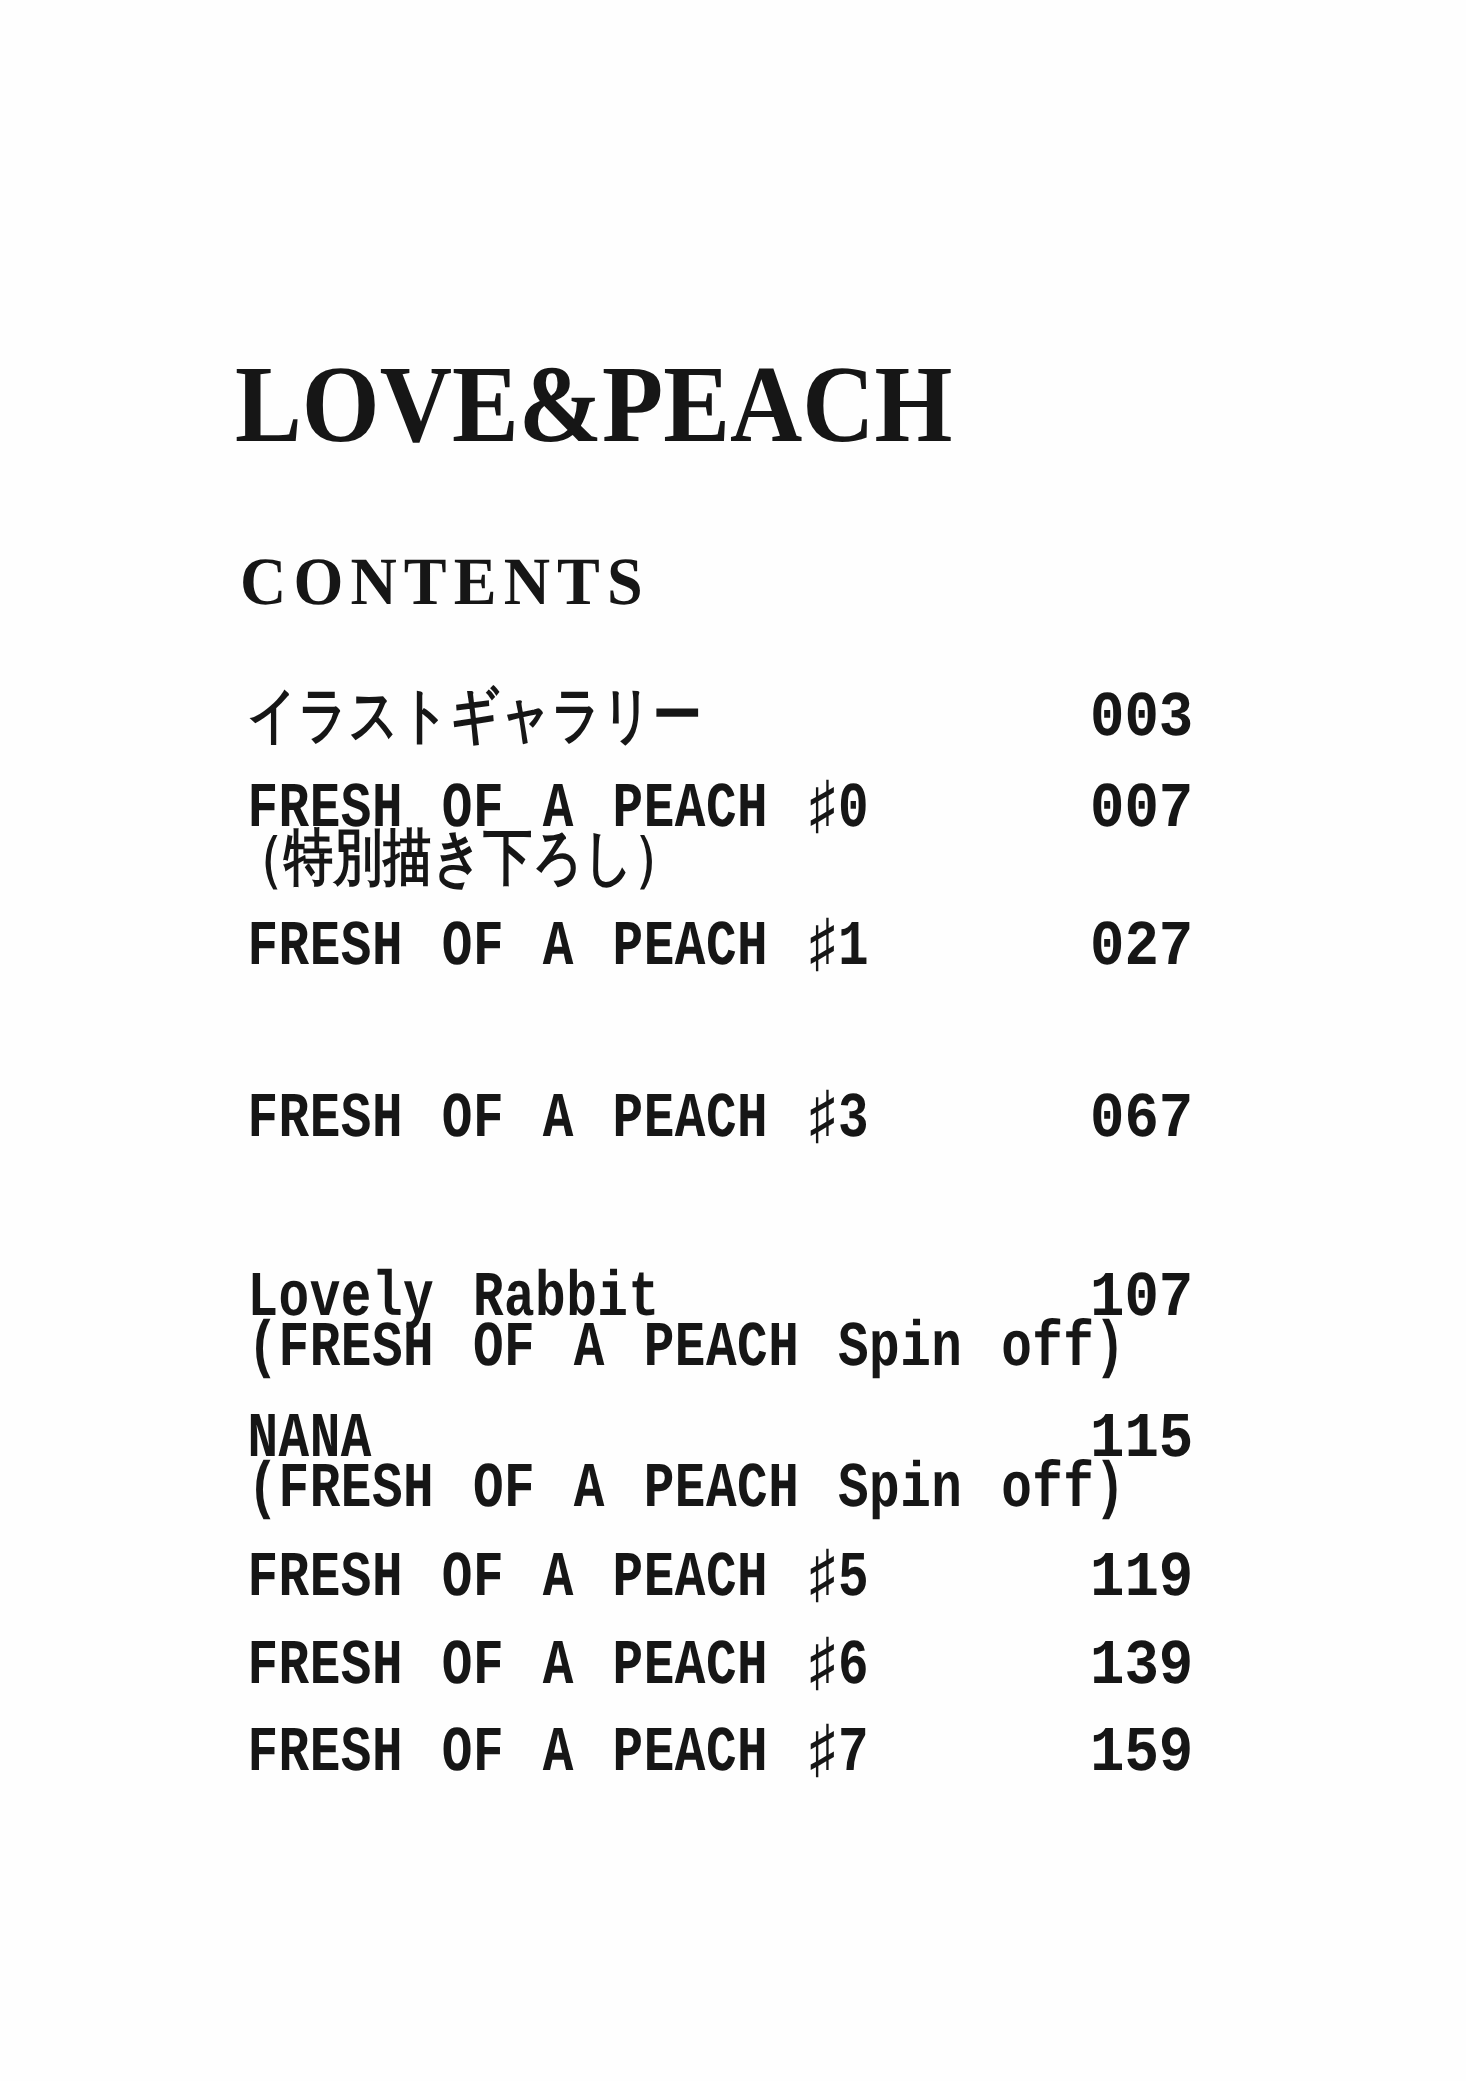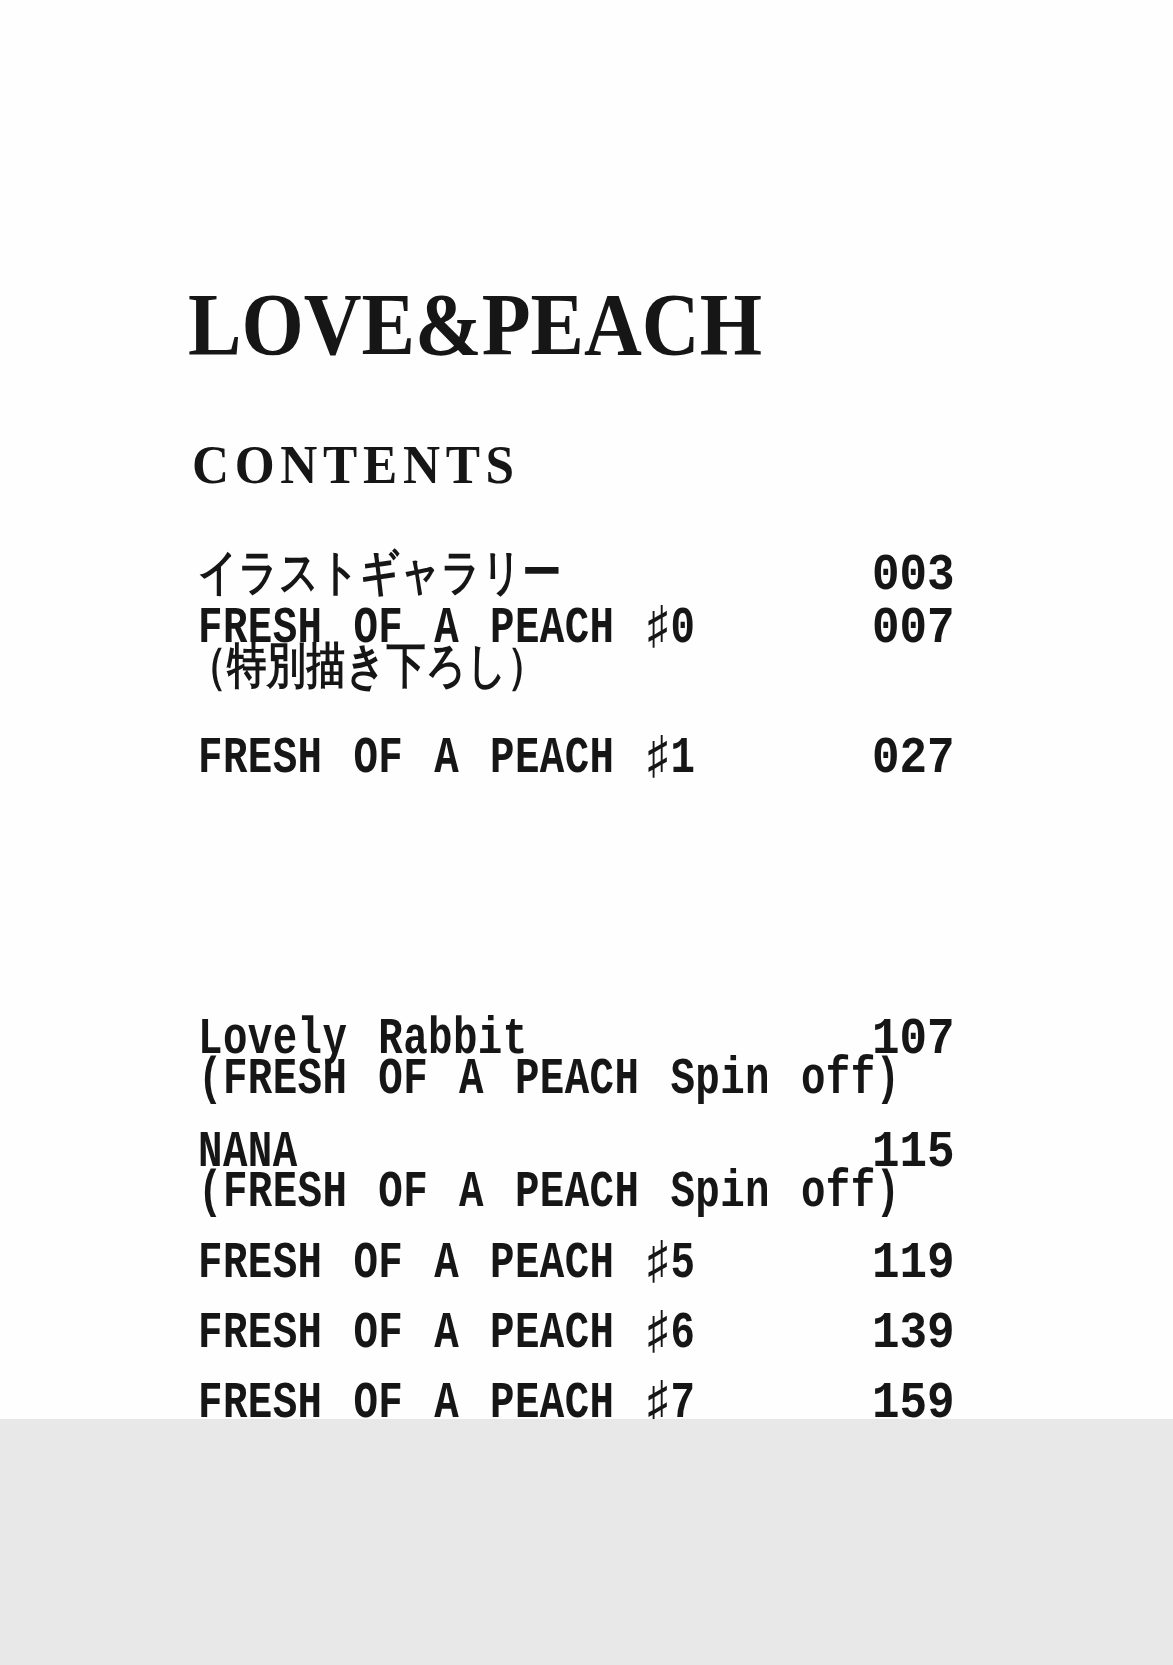--- a/index.html
+++ b/index.html
@@ -3,21 +3,21 @@
 <meta charset="utf-8">
 <style>
   html, body {
     margin: 0;
     padding: 0;
     background: #e8e8e8;
   }
   .page {
     position: relative;
     width: 1173px;
-    height: 1419px;
+    height: 1665px;
     background: #fefefe;
     overflow: hidden;
     font-family: "Liberation Serif", "DejaVu Serif", serif;
     color: #161616;
   }
   .book-title {
     position: absolute;
     left: 188px;
     top: 281px;
     margin: 0;
@@ -87,34 +87,38 @@
 
   <h1 class="book-title">LOVE&amp;PEACH</h1>
 
   <h2 class="contents-heading">CONTENTS</h2>
 
   <div class="toc-row" style="top:556px">
     <span class="toc-label jp">イラストギャラリー</span>
     <span class="page-num">003</span>
   </div>
 
-  <div class="toc-row" style="top:609px">
+  <div class="toc-row" style="top:629px">
     <span class="toc-label">
       <span class="toc-line">FRESH OF A PEACH ♯0</span>
       <span class="toc-line jp jp-sub">（特別描き下ろし）</span>
     </span>
     <span class="page-num">007</span>
   </div>
 
   <div class="toc-row" style="top:739px">
     <span class="toc-label">FRESH OF A PEACH ♯1</span>
     <span class="page-num">027</span>
   </div>
 
 
+  <div class="toc-row" style="top:877px">
+    <span class="toc-label">FRESH OF A PEACH ♯3</span>
+    <span class="page-num">067</span>
+  </div>
 
 
   <div class="toc-row" style="top:1020px">
     <span class="toc-label">
       <span class="toc-line">Lovely Rabbit</span>
       <span class="toc-line">(FRESH OF A PEACH Spin off)</span>
     </span>
     <span class="page-num">107</span>
   </div>
 

